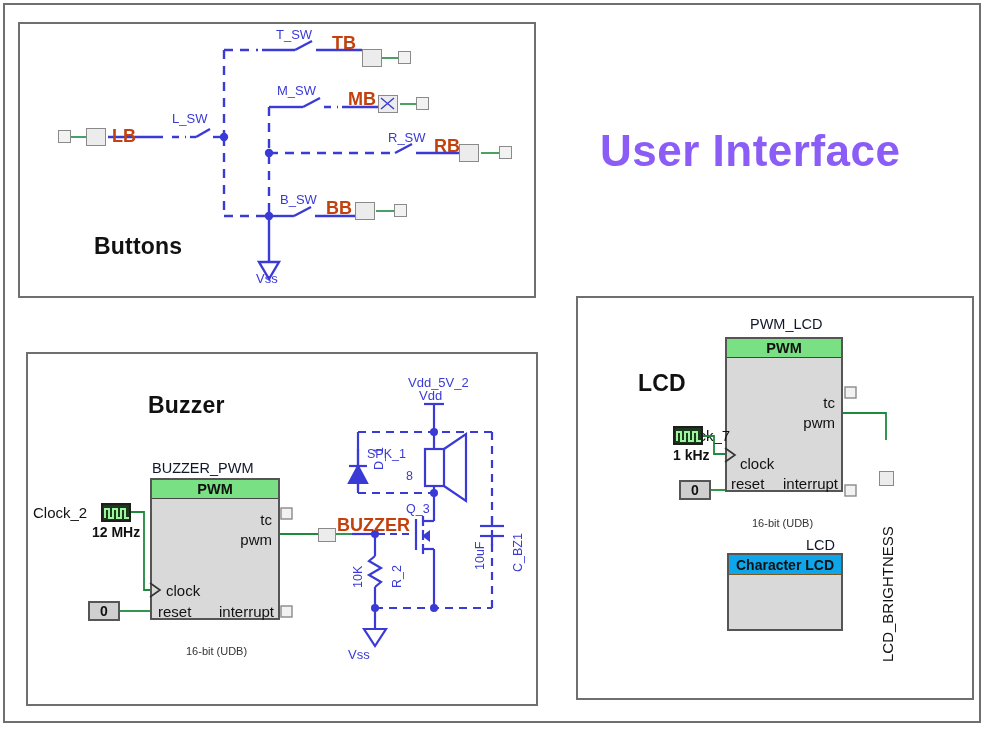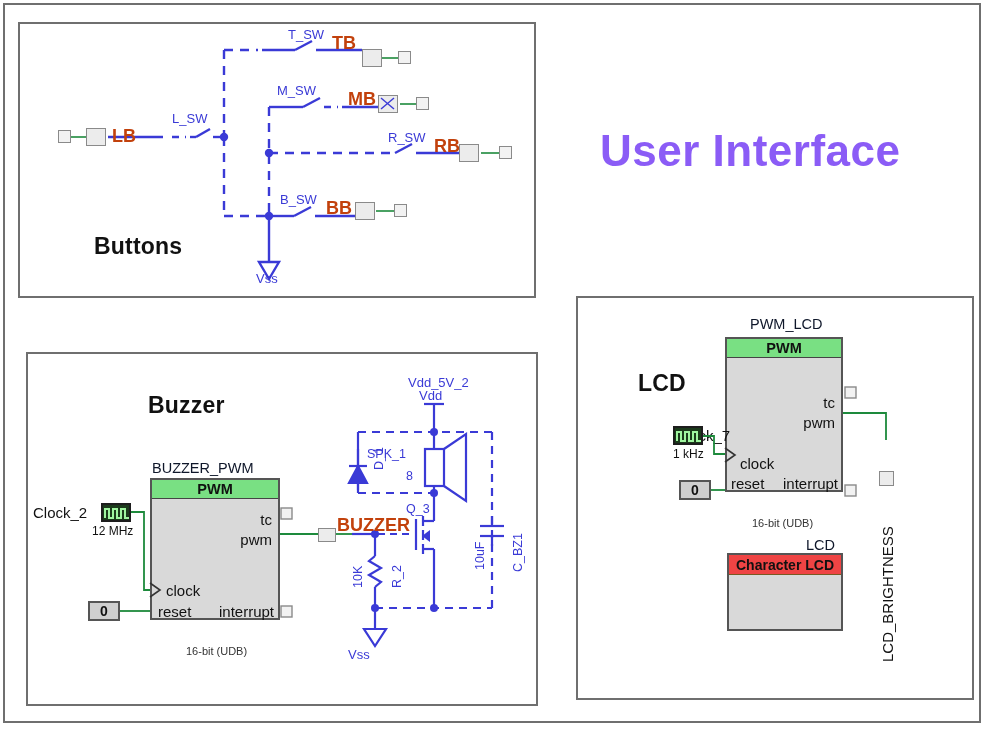--- a/index.html
+++ b/index.html
@@ -9,26 +9,26 @@
   .panel{position:absolute;border:2px solid #6f6f6f;background:#fff;box-sizing:border-box;}
   #panel-buttons{left:18px;top:22px;width:518px;height:276px;}
   #panel-buzzer{left:26px;top:352px;width:512px;height:354px;}
   #panel-lcd{left:576px;top:296px;width:398px;height:404px;}
   svg{position:absolute;left:0;top:0;overflow:visible;}
   .lbl{position:absolute;white-space:nowrap;line-height:1;}
   .panel-title{font-size:23px;font-weight:bold;color:#111;letter-spacing:.2px;}
   .net-name{font-size:18px;font-weight:bold;color:#c2410c;}
   .sig-name{font-size:13px;color:#3a3ad6;}
   .sig-name-b{font-size:12.5px;color:#3a3ad6;}
-  .tiny{font-size:12px;color:#111;font-weight:normal;}
+  .tiny{font-size:14px;color:#111;font-weight:bold;}
   .pin-txt{font-size:15px;color:#111;}
   .blk-name{font-size:14.5px;color:#0f172a;}
   .blk-sub{font-size:11px;color:#333;margin-top:24px;}
   .hdr-green{background:#79e083;border-bottom:1px solid #444;color:#111;}
-  .hdr-orange{background:#ef4444;border-bottom:1px solid #7a5a22;color:#111;text-align:right;}
+  .hdr-orange{background:#0ea5e9;border-bottom:1px solid #7a5a22;color:#111;text-align:right;}
   .comp-box{position:absolute;border:2px solid #555;background:#d9d9d9;box-sizing:border-box;}
   .comp-hdr{position:absolute;left:0;top:0;right:0;height:19px;font-size:14.5px;font-weight:bold;display:flex;align-items:center;justify-content:center;box-sizing:border-box;}
   .zero-box{position:absolute;border:2px solid #555;background:#cfcfcf;box-sizing:border-box;display:flex;align-items:center;justify-content:center;font-size:14px;font-weight:bold;color:#111;}
   .clk-icon{position:absolute;border:2px solid #1d1d1d;background:#1b3a1b;box-sizing:border-box;}
   .vert{transform-origin:0 0;}
   .title-ui{position:absolute;font-size:44px;font-weight:bold;color:#8b5cf6;letter-spacing:.5px;}
 </style>
 </head>
 <body>
 
@@ -87,21 +87,21 @@
       <line x1="66" y1="137" x2="86" y2="137"></line>
       <line x1="382" y1="58" x2="398" y2="58"></line>
       <line x1="400" y1="104" x2="416" y2="104"></line>
       <line x1="481" y1="153" x2="499" y2="153"></line>
       <line x1="376" y1="211" x2="394" y2="211"></line>
     </g>
   </svg>
 
   <div class="lbl panel-title" style="left:94px;top:235px;">Buttons</div>
 
-  <div class="lbl sig-name" style="left:288px;top:28px;">T_SW</div>
+  <div class="lbl sig-name" style="left:276px;top:28px;">T_SW</div>
   <div class="lbl sig-name" style="left:277px;top:84px;">M_SW</div>
   <div class="lbl sig-name" style="left:388px;top:131px;">R_SW</div>
   <div class="lbl sig-name" style="left:280px;top:193px;">B_SW</div>
   <div class="lbl sig-name" style="left:172px;top:112px;">L_SW</div>
 
   <div class="lbl net-name" style="left:332px;top:34px;">TB</div>
   <div class="lbl net-name" style="left:348px;top:90px;">MB</div>
   <div class="lbl net-name" style="left:434px;top:137px;">RB</div>
   <div class="lbl net-name" style="left:326px;top:199px;">BB</div>
   <div class="lbl net-name" style="left:112px;top:127px;">LB</div>

